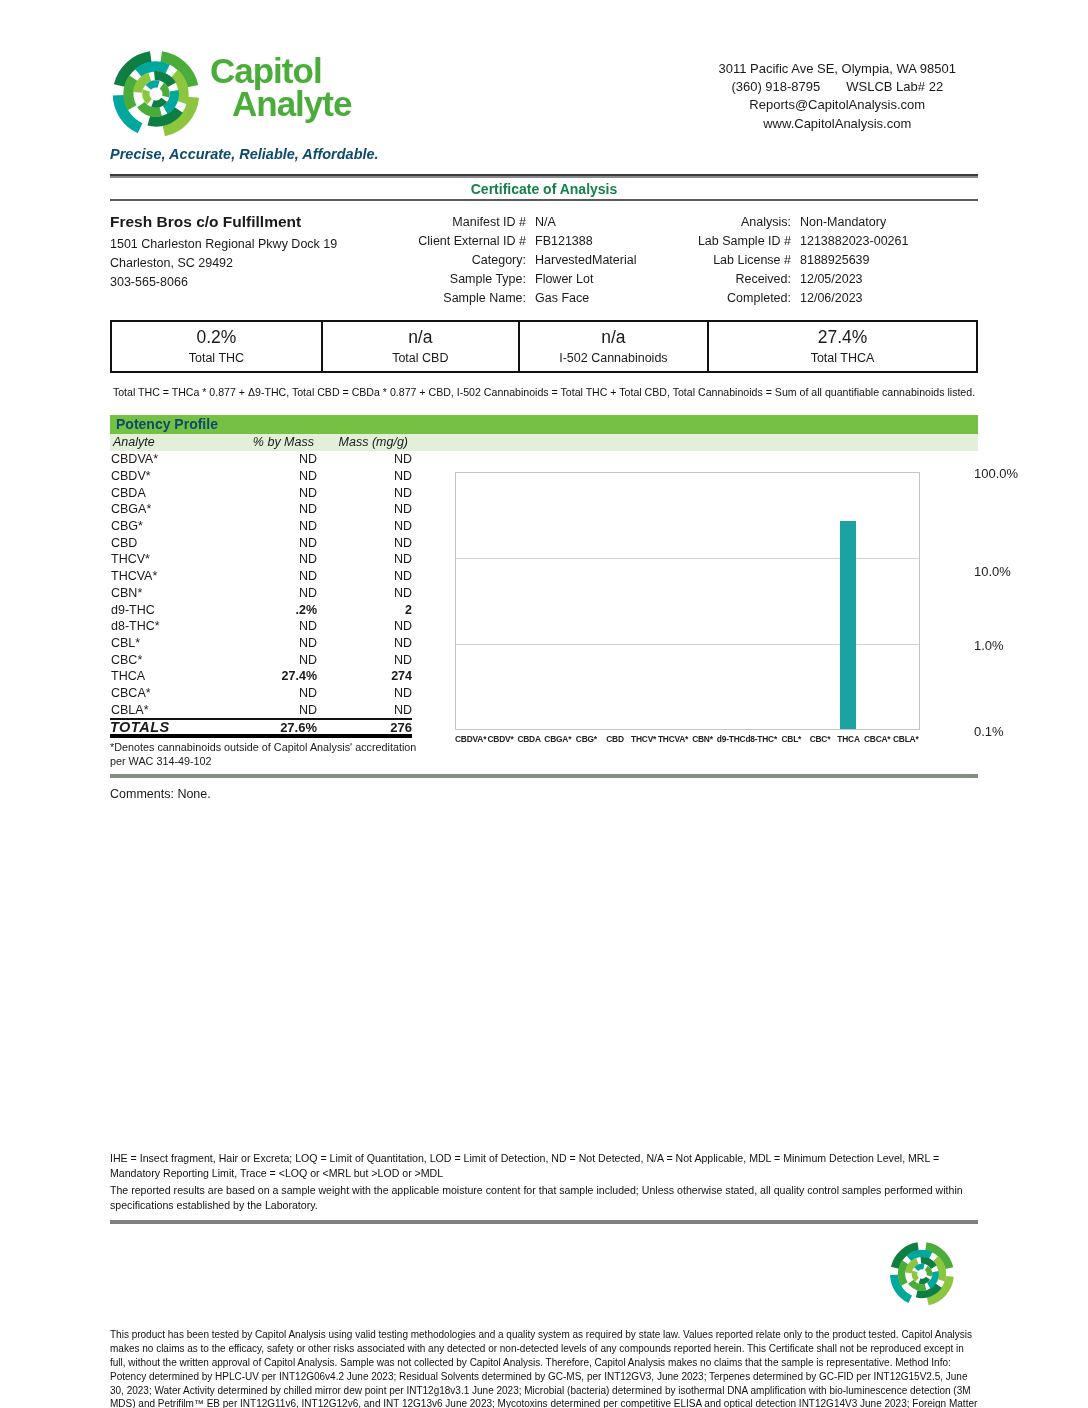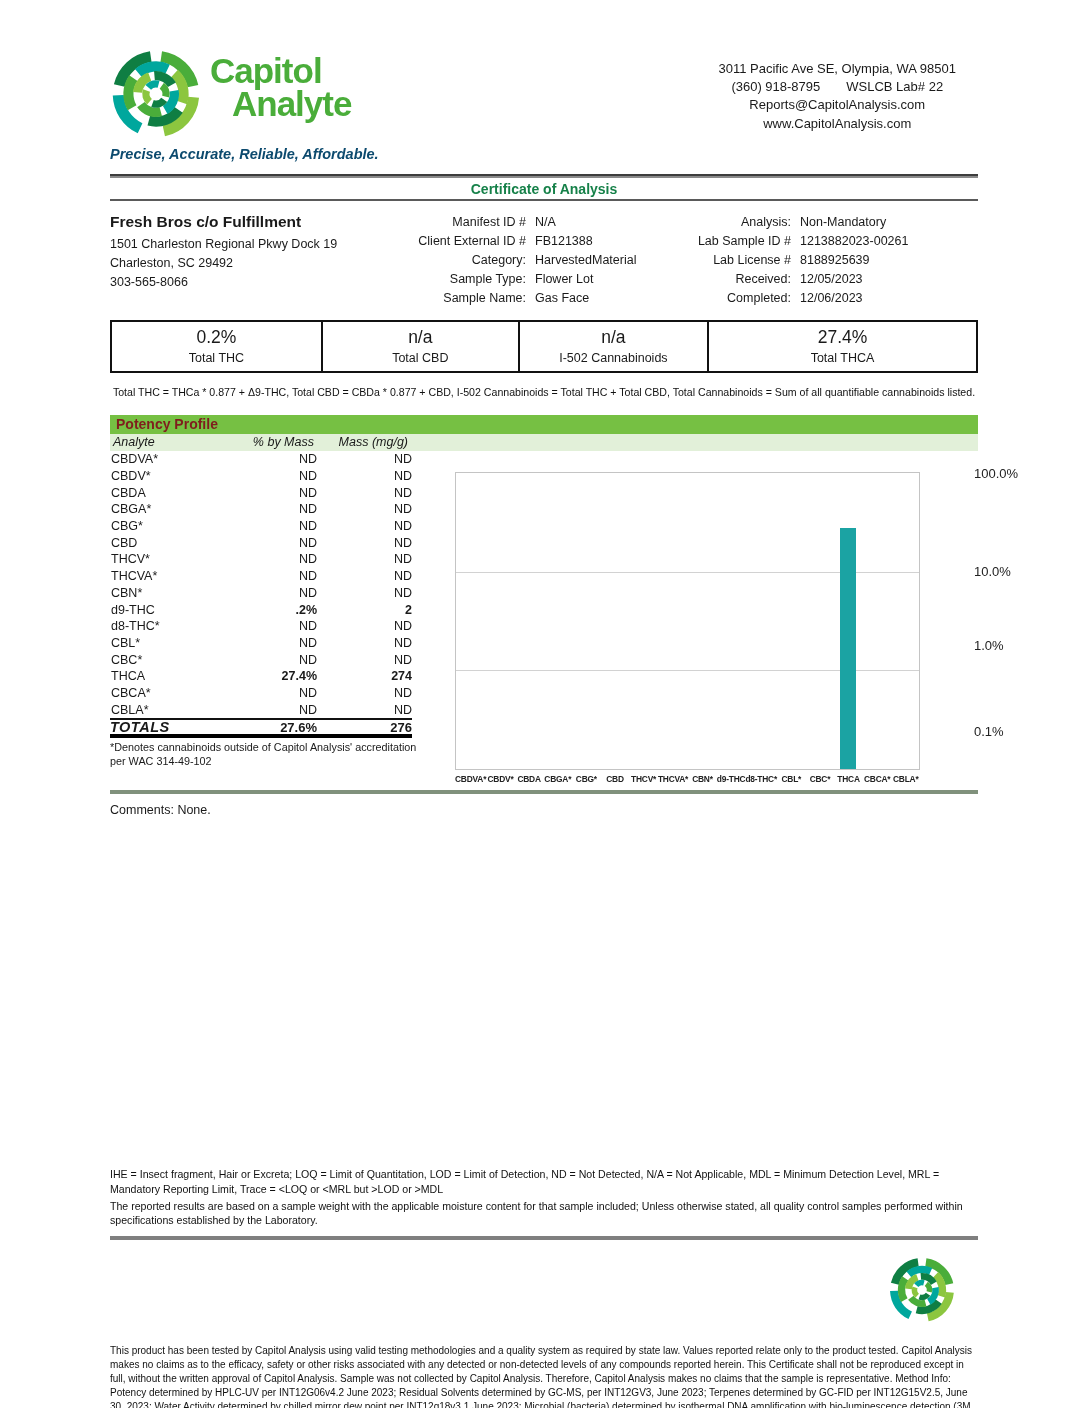--- a/index.html
+++ b/index.html
@@ -40,42 +40,42 @@
 
   
   .summary { display: flex; border: 2px solid #111; margin-top: 12px; }
   .sum-cell { border-right: 2px solid #111; text-align: center; padding: 5px 0 6px 0; }
   .sum-cell:last-child { border-right: none; }
   .sum-val { font-size: 17.5px; }
   .sum-lbl { font-size: 12.5px; margin-top: 3px; }
   .formula { text-align: center; font-size: 10.6px; margin-top: 13px; color: #111; }
 
   
-  .pot-header { background: #76c043; font-weight: bold; font-size: 14px; color: #7f1d1d; padding: 1px 6px 2px 6px; margin-top: 17px; }
+  .pot-header { background: #76c043; font-weight: bold; font-size: 14px; color: #0c4a6e; padding: 1px 6px 2px 6px; margin-top: 17px; }
   .pot-colhead { display: flex; background: #e2f0d9; font-style: italic; font-size: 12.5px; padding: 1px 0 2px 0; }
   .pot-colhead .c-analyte { width: 124px; padding-left: 3px; }
   .pot-colhead .c-pct { width: 80px; text-align: right; }
   .pot-colhead .c-mass { width: 94px; text-align: right; }
   .pot-body { display: flex; }
   .pot-table { width: 302px; flex: 0 0 302px; }
   .pot-row { display: flex; font-size: 12.5px; height: 16.7px; align-items: center; }
   .pot-row .a { flex: 1; padding-left: 1px; }
   .pot-row .p { width: 88px; text-align: right; }
   .pot-row .m { width: 95px; text-align: right; }
   .pot-row.bold .p, .pot-row.bold .m { font-weight: bold; }
   .pot-totals { display: flex; font-size: 13px; border-top: 2px solid #111; border-bottom: 4px solid #000000; height: 20px; align-items: center; }
   .pot-totals .a { flex: 1; font-weight: bold; font-style: italic; font-size: 14.5px; letter-spacing: 0.5px; }
   .pot-totals .p { width: 88px; text-align: right; font-weight: bold; }
   .pot-totals .m { width: 95px; text-align: right; font-weight: bold; }
   .pot-footnote { font-size: 10.8px; line-height: 1.3; margin-top: 2px; width: 310px; }
   .section-endbar { height: 4px; background: #80917c; margin-top: 6px; }
 
   
   .chart-wrap { flex: 1; position: relative; margin-top: 21px; padding-left: 43px; }
-  .plot { position: relative; width: 465px; height: 298px; border: 1px solid #c4c4c4; background: #fff; }
+  .plot { position: relative; width: 465px; height: 258px; border: 1px solid #c4c4c4; background: #fff; }
   .gridline { position: absolute; left: 0; right: 0; height: 1px; background: #d2d2d2; }
   .ytick { position: absolute; left: 518px; font-size: 13px; color: #222; transform: translateY(-50%); }
   .bar { position: absolute; bottom: 0; width: 16px; }
   .xlabels { display: flex; width: 465px; margin-top: 4px; }
   .xlabels .xl { flex: 1; text-align: center; font-size: 8.4px; font-weight: 600; color: #222; white-space: nowrap; letter-spacing: -0.2px; }
 
   .comments { font-size: 12.5px; margin-top: 9px; }
 
   
   .legend { margin-top: 350px; font-size: 10.6px; line-height: 1.4; color: #111; }

